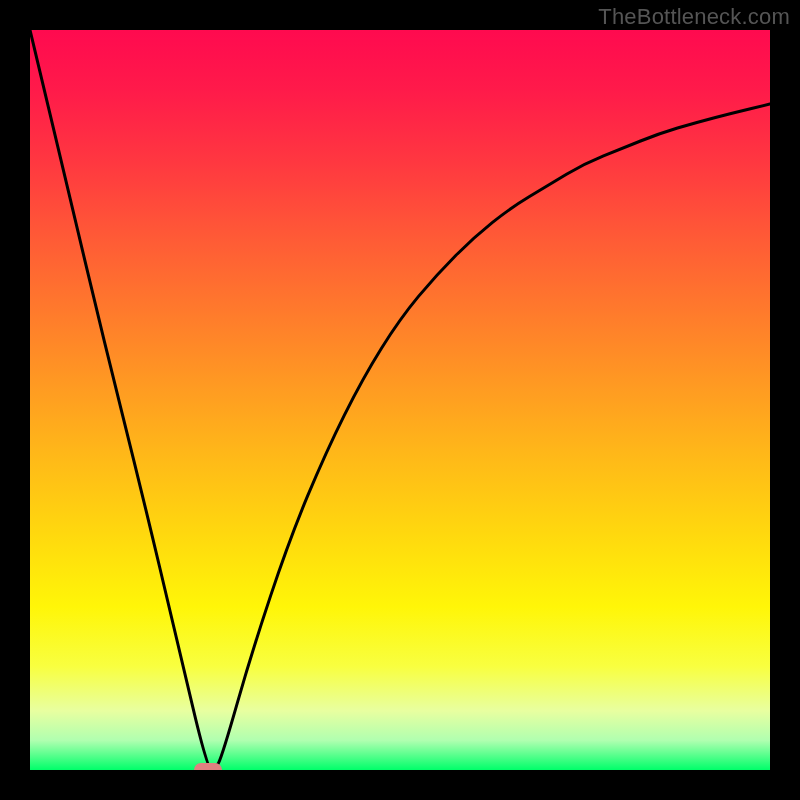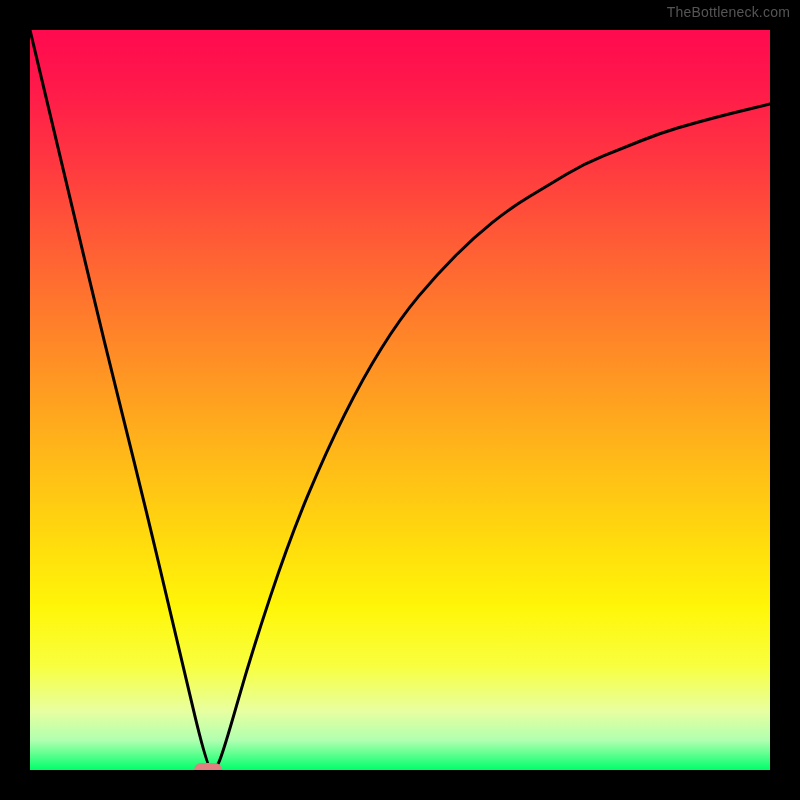--- a/index.html
+++ b/index.html
@@ -56,21 +56,21 @@
     height: 14px;
     border-radius: 7px;
     background: #e08080;
     transform: translate(-50%, -50%);
   }
   .watermark {
     position: absolute;
     top: 4px;
     right: 10px;
     color: #555;
-    font-size: 14px;
+    font-size: 22px;
     font-weight: 400;
     letter-spacing: 0.2px;
     user-select: none;
   }
 </style>
 </head>
 <body>
 
 <div class="frame">
   <div class="watermark">TheBottleneck.com</div>

